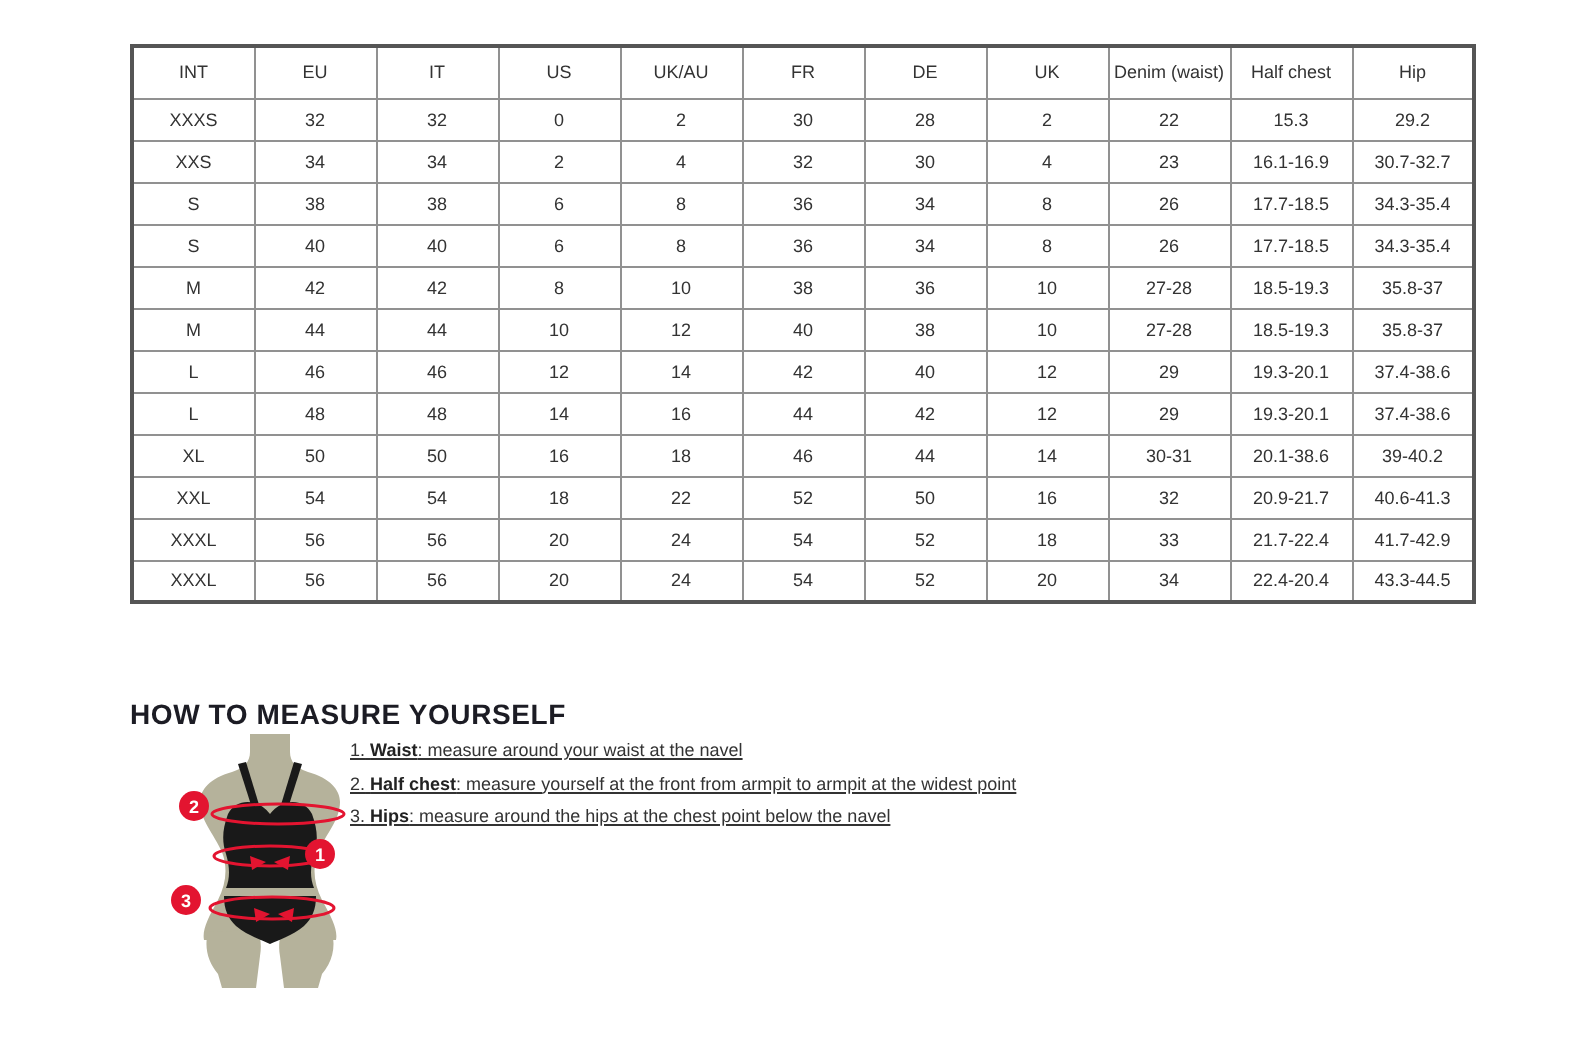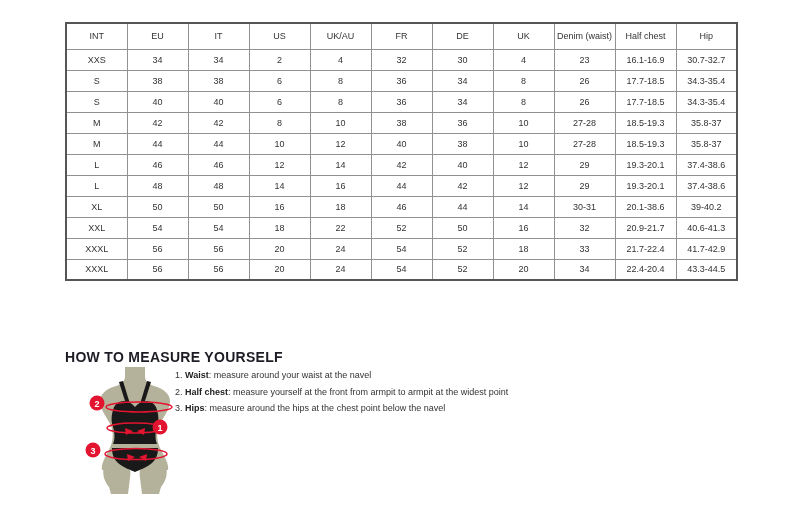--- a/index.html
+++ b/index.html
@@ -43,20 +43,21 @@
   .figure-wrap {
     position: absolute;
     left: 78px; top: 366px;
     width: 110px; height: 130px;
   }
   .steps {
     position: absolute;
     left: 175px; top: 370px;
     font-size: 9px;
     color: #333333;
+    text-decoration: underline;
   }
   .step-line { margin-bottom: 6px; line-height: 10.5px; }
   .step-label { font-weight: bold; color: #222222; }
 </style>
 </head>
 <body>
 
 <table class="size-table">
   <thead>
     <tr>
@@ -68,20 +69,33 @@
         <th>FR</th>
         <th>DE</th>
         <th>UK</th>
         <th>Denim (waist)</th>
         <th>Half chest</th>
         <th>Hip</th>
       </tr>
   </thead>
   <tbody>
       <tr>
+        <td>XXXS</td>
+        <td>32</td>
+        <td>32</td>
+        <td>0</td>
+        <td>2</td>
+        <td>30</td>
+        <td>28</td>
+        <td>2</td>
+        <td>22</td>
+        <td>15.3</td>
+        <td>29.2</td>
+      </tr>
+      <tr>
         <td>XXS</td>
         <td>34</td>
         <td>34</td>
         <td>2</td>
         <td>4</td>
         <td>32</td>
         <td>30</td>
         <td>4</td>
         <td>23</td>
         <td>16.1-16.9</td>

